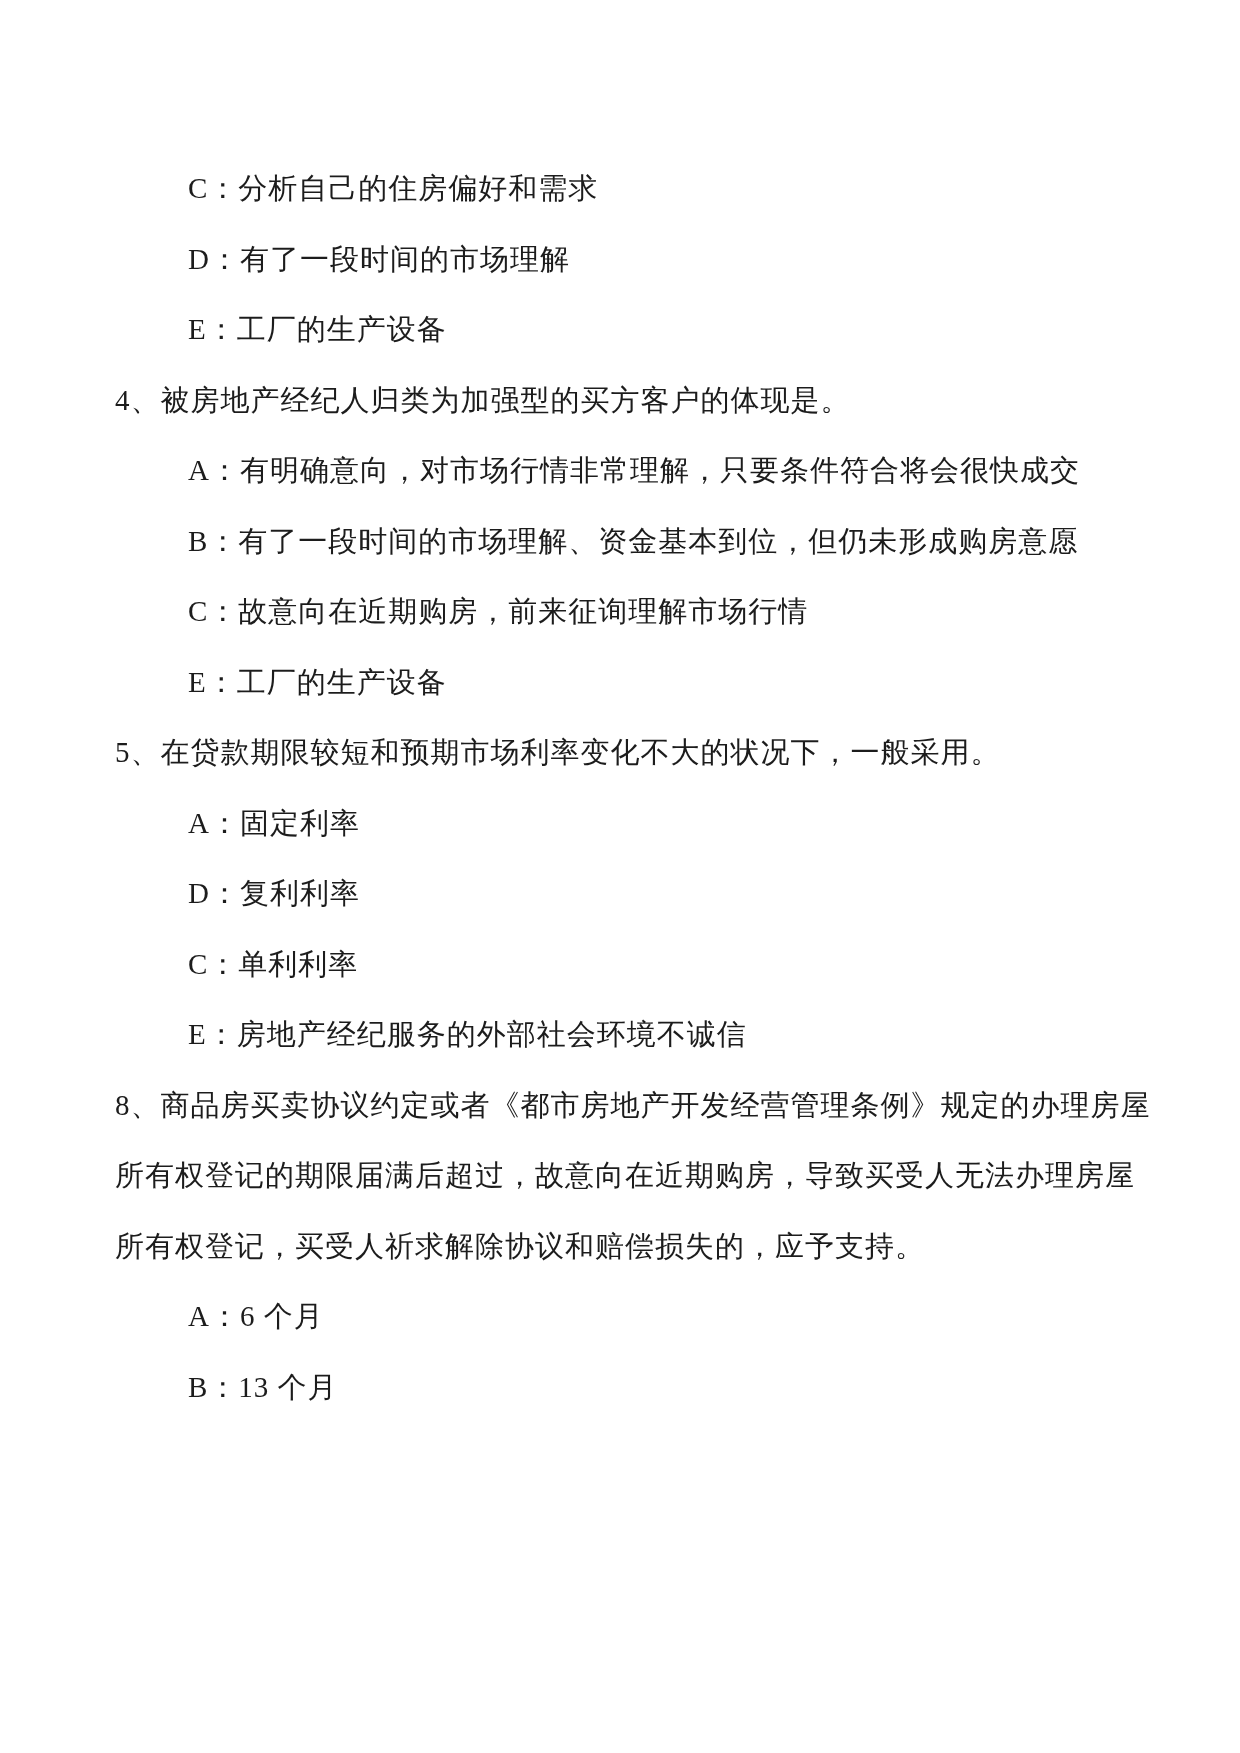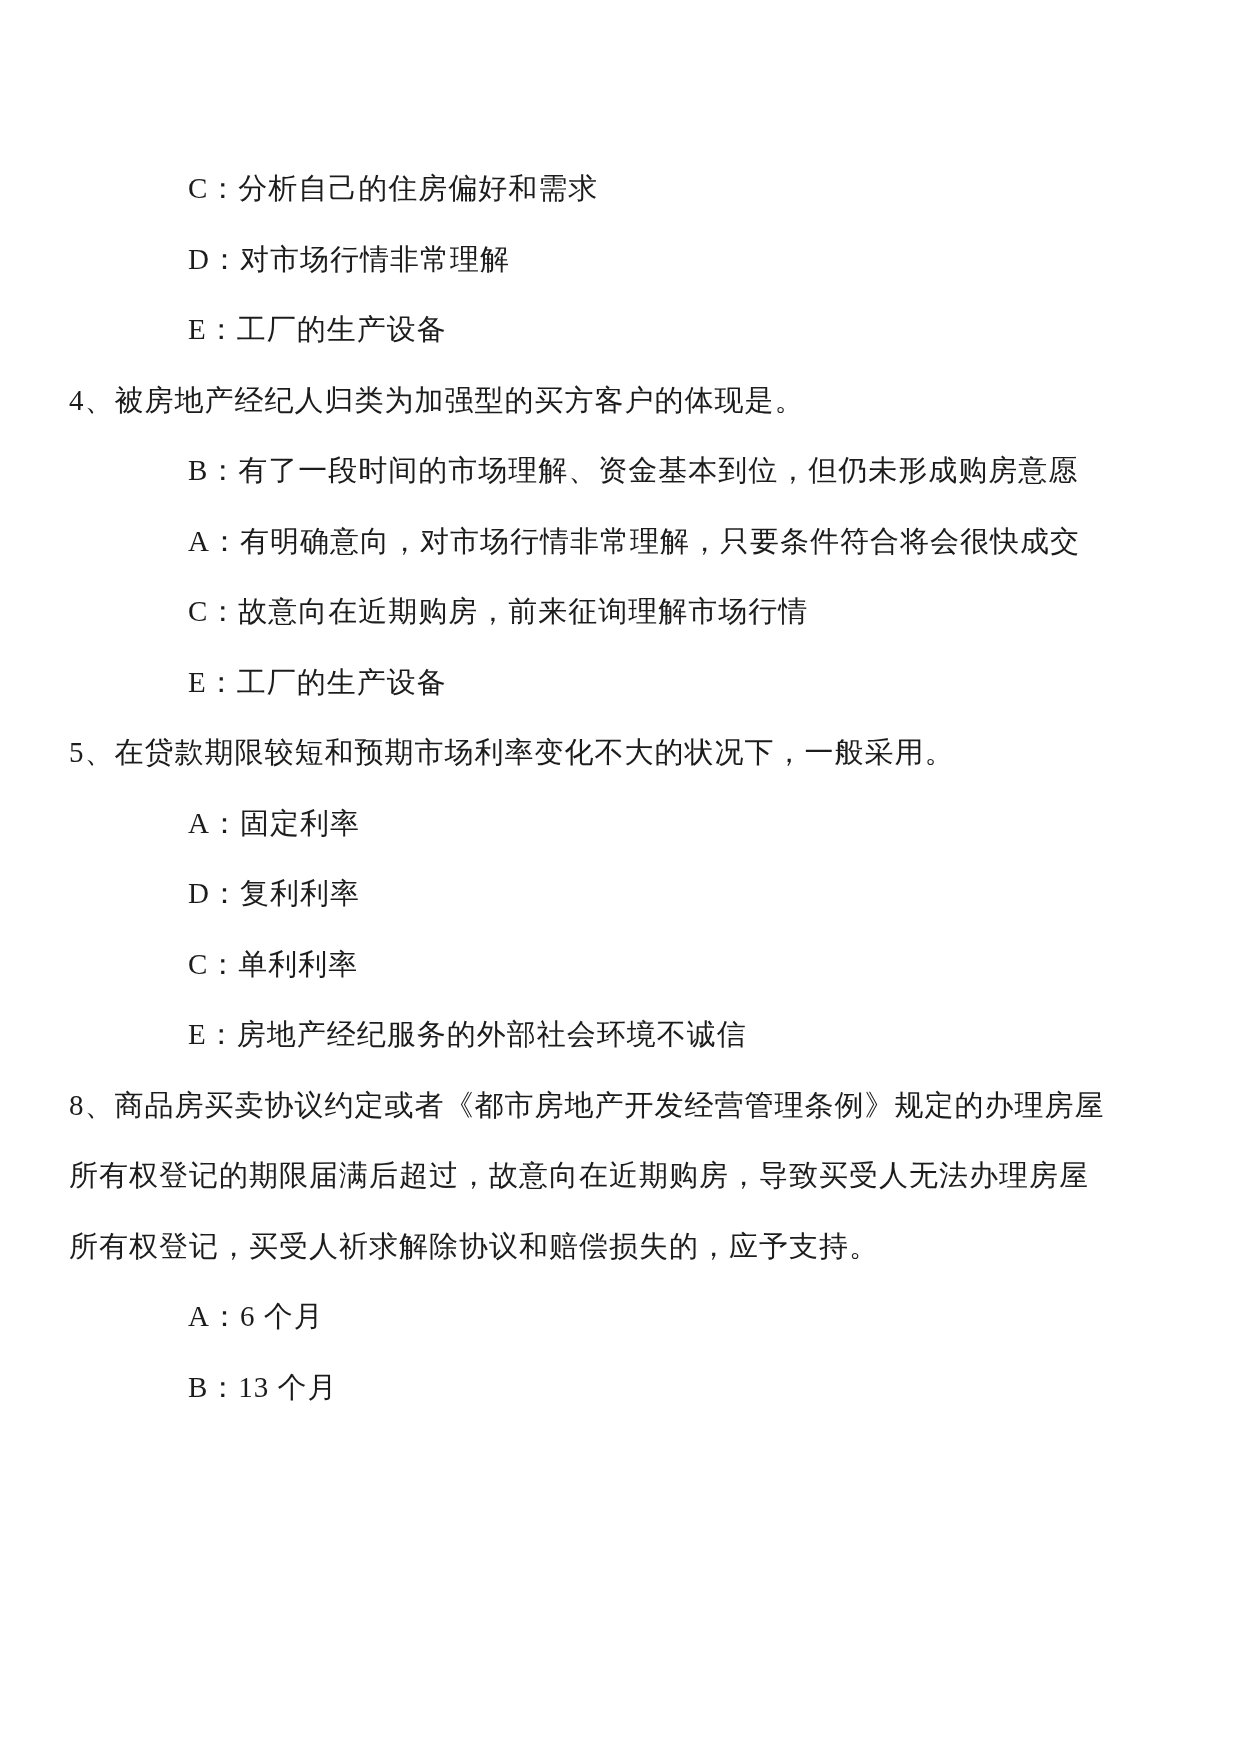--- a/index.html
+++ b/index.html
@@ -24,37 +24,37 @@
     height: 70.5px;
     font-size: 29px;
     line-height: 36px;
     color: #1c1c1c;
     letter-spacing: 1px;
     white-space: pre;
     box-sizing: border-box;
   }
   .line.question,
   .line.continuation {
-    padding-left: 69px;
+    padding-left: 115px;
   }
   .line.option {
     padding-left: 188px;
   }
 </style>
 </head>
 <body>
 
 <main class="doc-page">
   <div id="lines-container">
       <div class="line option">C：分析自己的住房偏好和需求</div>
-      <div class="line option">D：对市场行情非常理解</div>
+      <div class="line option">D：有了一段时间的市场理解</div>
       <div class="line option">E：工厂的生产设备</div>
       <div class="line question">4、被房地产经纪人归类为加强型的买方客户的体现是。</div>
+      <div class="line option">A：有明确意向，对市场行情非常理解，只要条件符合将会很快成交</div>
       <div class="line option">B：有了一段时间的市场理解、资金基本到位，但仍未形成购房意愿</div>
-      <div class="line option">A：有明确意向，对市场行情非常理解，只要条件符合将会很快成交</div>
       <div class="line option">C：故意向在近期购房，前来征询理解市场行情</div>
       <div class="line option">E：工厂的生产设备</div>
       <div class="line question">5、在贷款期限较短和预期市场利率变化不大的状况下，一般采用。</div>
       <div class="line option">A：固定利率</div>
       <div class="line option">D：复利利率</div>
       <div class="line option">C：单利利率</div>
       <div class="line option">E：房地产经纪服务的外部社会环境不诚信</div>
       <div class="line question">8、商品房买卖协议约定或者《都市房地产开发经营管理条例》规定的办理房屋</div>
       <div class="line continuation">所有权登记的期限届满后超过，故意向在近期购房，导致买受人无法办理房屋</div>
       <div class="line continuation">所有权登记，买受人祈求解除协议和赔偿损失的，应予支持。</div>

